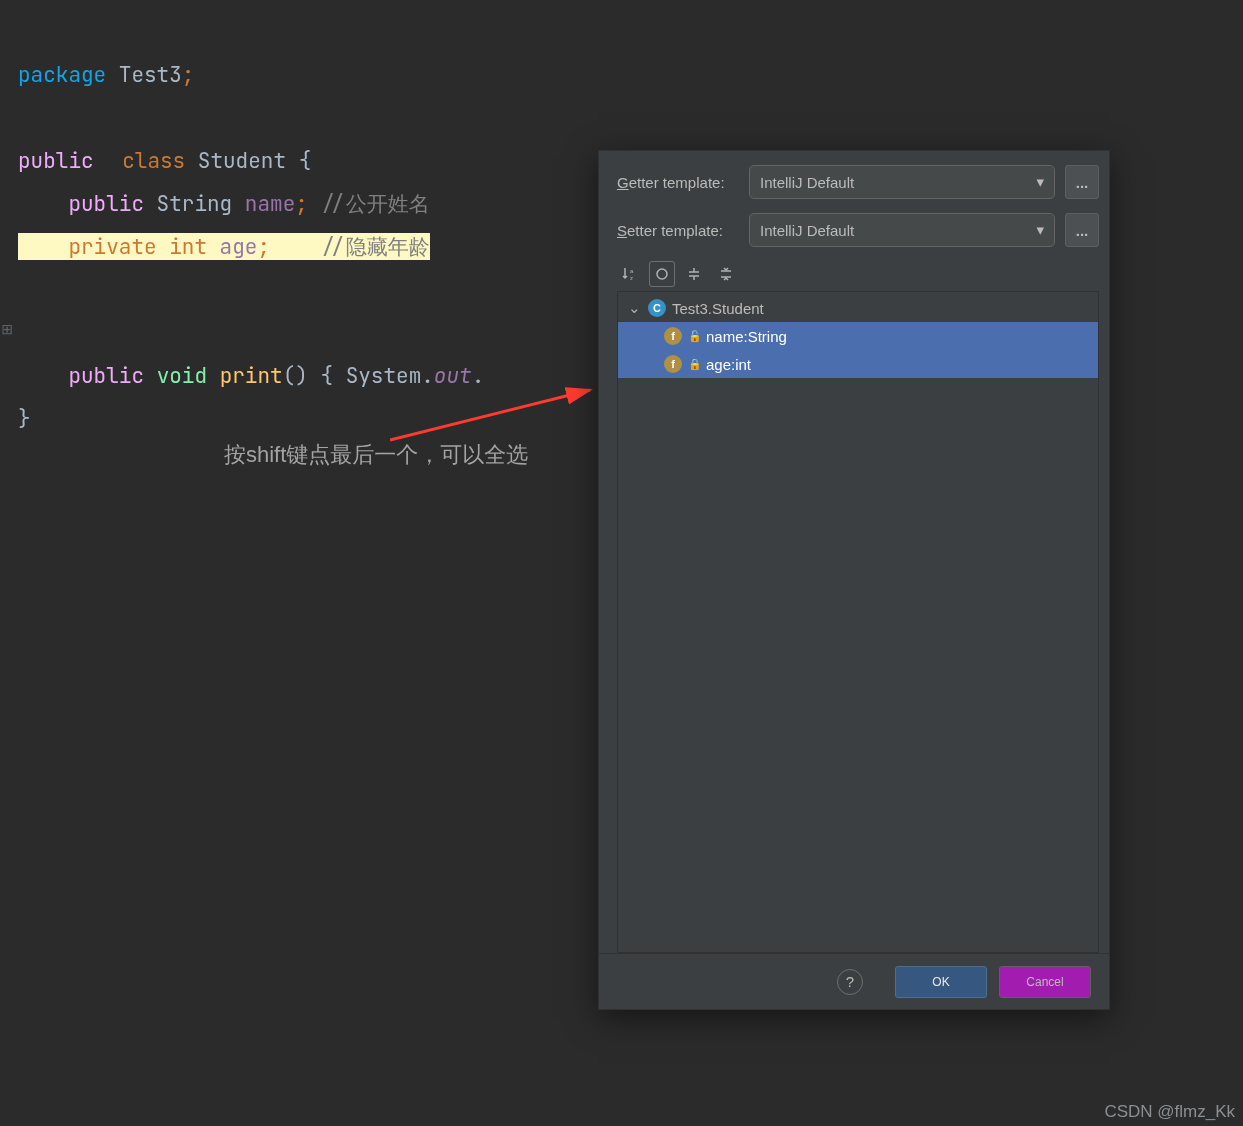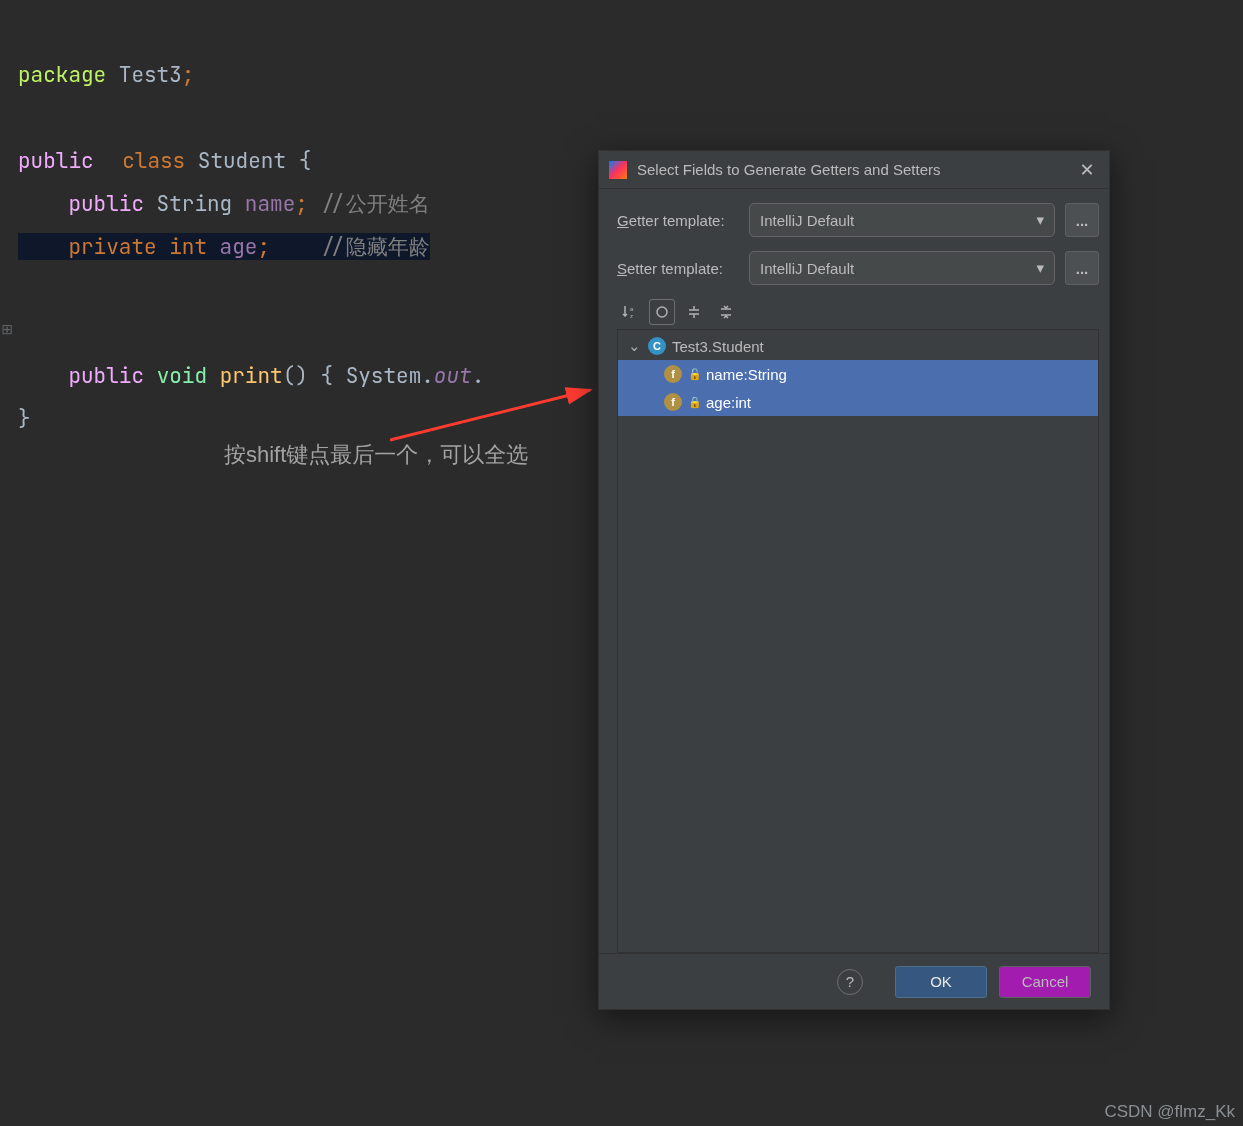--- a/index.html
+++ b/index.html
@@ -16,36 +16,36 @@
       position: relative;
     }
     .editor {
       padding: 10px 18px;
       font-family: "JetBrains Mono", Consolas, monospace;
       font-size: 21px;
       line-height: 43px;
       color: #a9b7c6;
       white-space: pre;
     }
-    .kw-package { color: #bef264; text-align: right; }
+    .kw-package { color: #0ea5e9; text-align: right; }
     .kw-public { color: #f0abfc; text-align: center; }
     .kw-class { color: #cc7832; margin-left: 16px; }
     .kw-private { color: #cc7832; }
     .kw-void { color: #86efac; }
     .kw-int { color: #cc7832; }
     .type { color: #a9b7c6; }
     .member { color: #9876aa; }
     .method { color: #ffc66d; }
     .comment { color: #808080; }
     .static-ital { color: #9876aa; font-style: italic; }
     .punct { color: #cc7832; }
     .paren { color: #a9b7c6; }
 
     .caret-line {
-      background: #0f172a;
+      background: #fef9c3;
     }
 
     .annotation1 {
       position: absolute;
       left: 180px;
       top: 440px;
       color: #a3a3a3;
       font-size: 22px;
       margin-left: 44px;
     }
@@ -255,21 +255,21 @@
       margin-right: auto;
       margin-left: 220px;
     }
     .btn {
       min-width: 92px;
       height: 32px;
       border-radius: 3px;
       display: flex;
       align-items: center;
       justify-content: center;
-      font-size: 15px;
+      font-size: 12px;
       cursor: pointer;
     }
     .btn-ok {
       background: #365880;
       border: 1px solid #4c708c;
       color: #e8e8e8;
     }
     .btn-cancel {
       background: #a21caf;
       border: 1px solid #5e6060;
@@ -323,25 +323,20 @@
 <svg class="annotation-arrow2" width="220" height="120">
   <defs>
       <marker id="ah2" markerWidth="10" markerHeight="10" refX="8" refY="3" orient="auto">
         <path d="M0,0 L0,6 L9,3 z" fill="#ff3b30"></path>
       </marker>
     </defs>
   <line x1="10" y1="10" x2="200" y2="110" stroke="#ff3b30" stroke-width="3" marker-end="url(#ah2)"></line>
 </svg>
 
 <div class="dialog">
-  <div class="dialog-titlebar">
-    <div class="dialog-logo"></div>
-    <span>Select Fields to Generate Getters and Setters</span>
-    <span class="dialog-close">✕</span>
-  </div>
   <div class="dialog-body">
 
     <div class="template-row">
       <span class="template-label"><span class="ul">G</span><span>etter template:</span></span>
       <div class="template-combo">
         <span>IntelliJ Default</span>
       </div>
       <div class="more-btn">...</div>
     </div>
 

